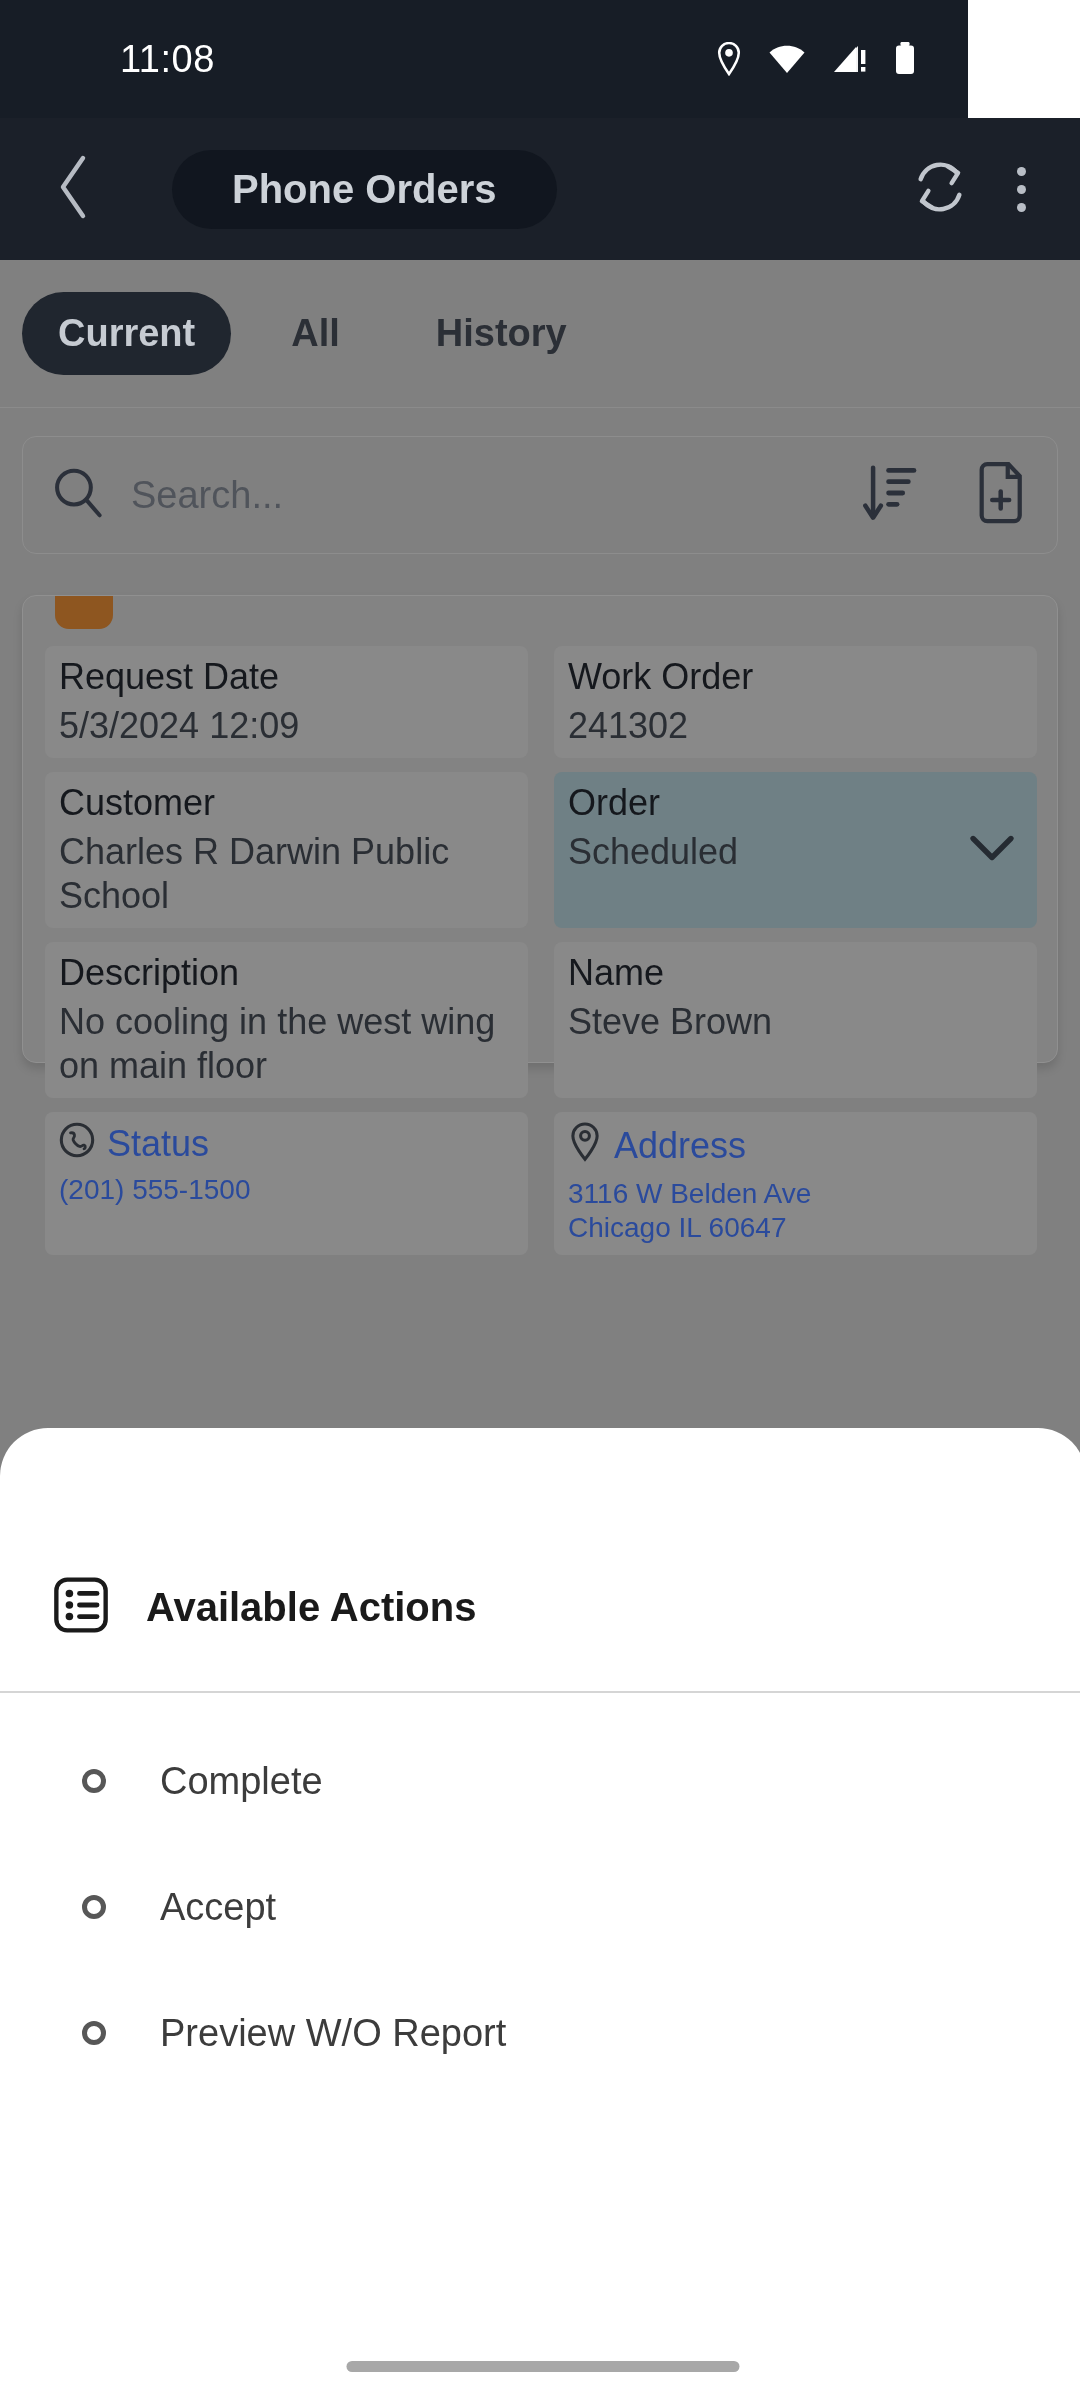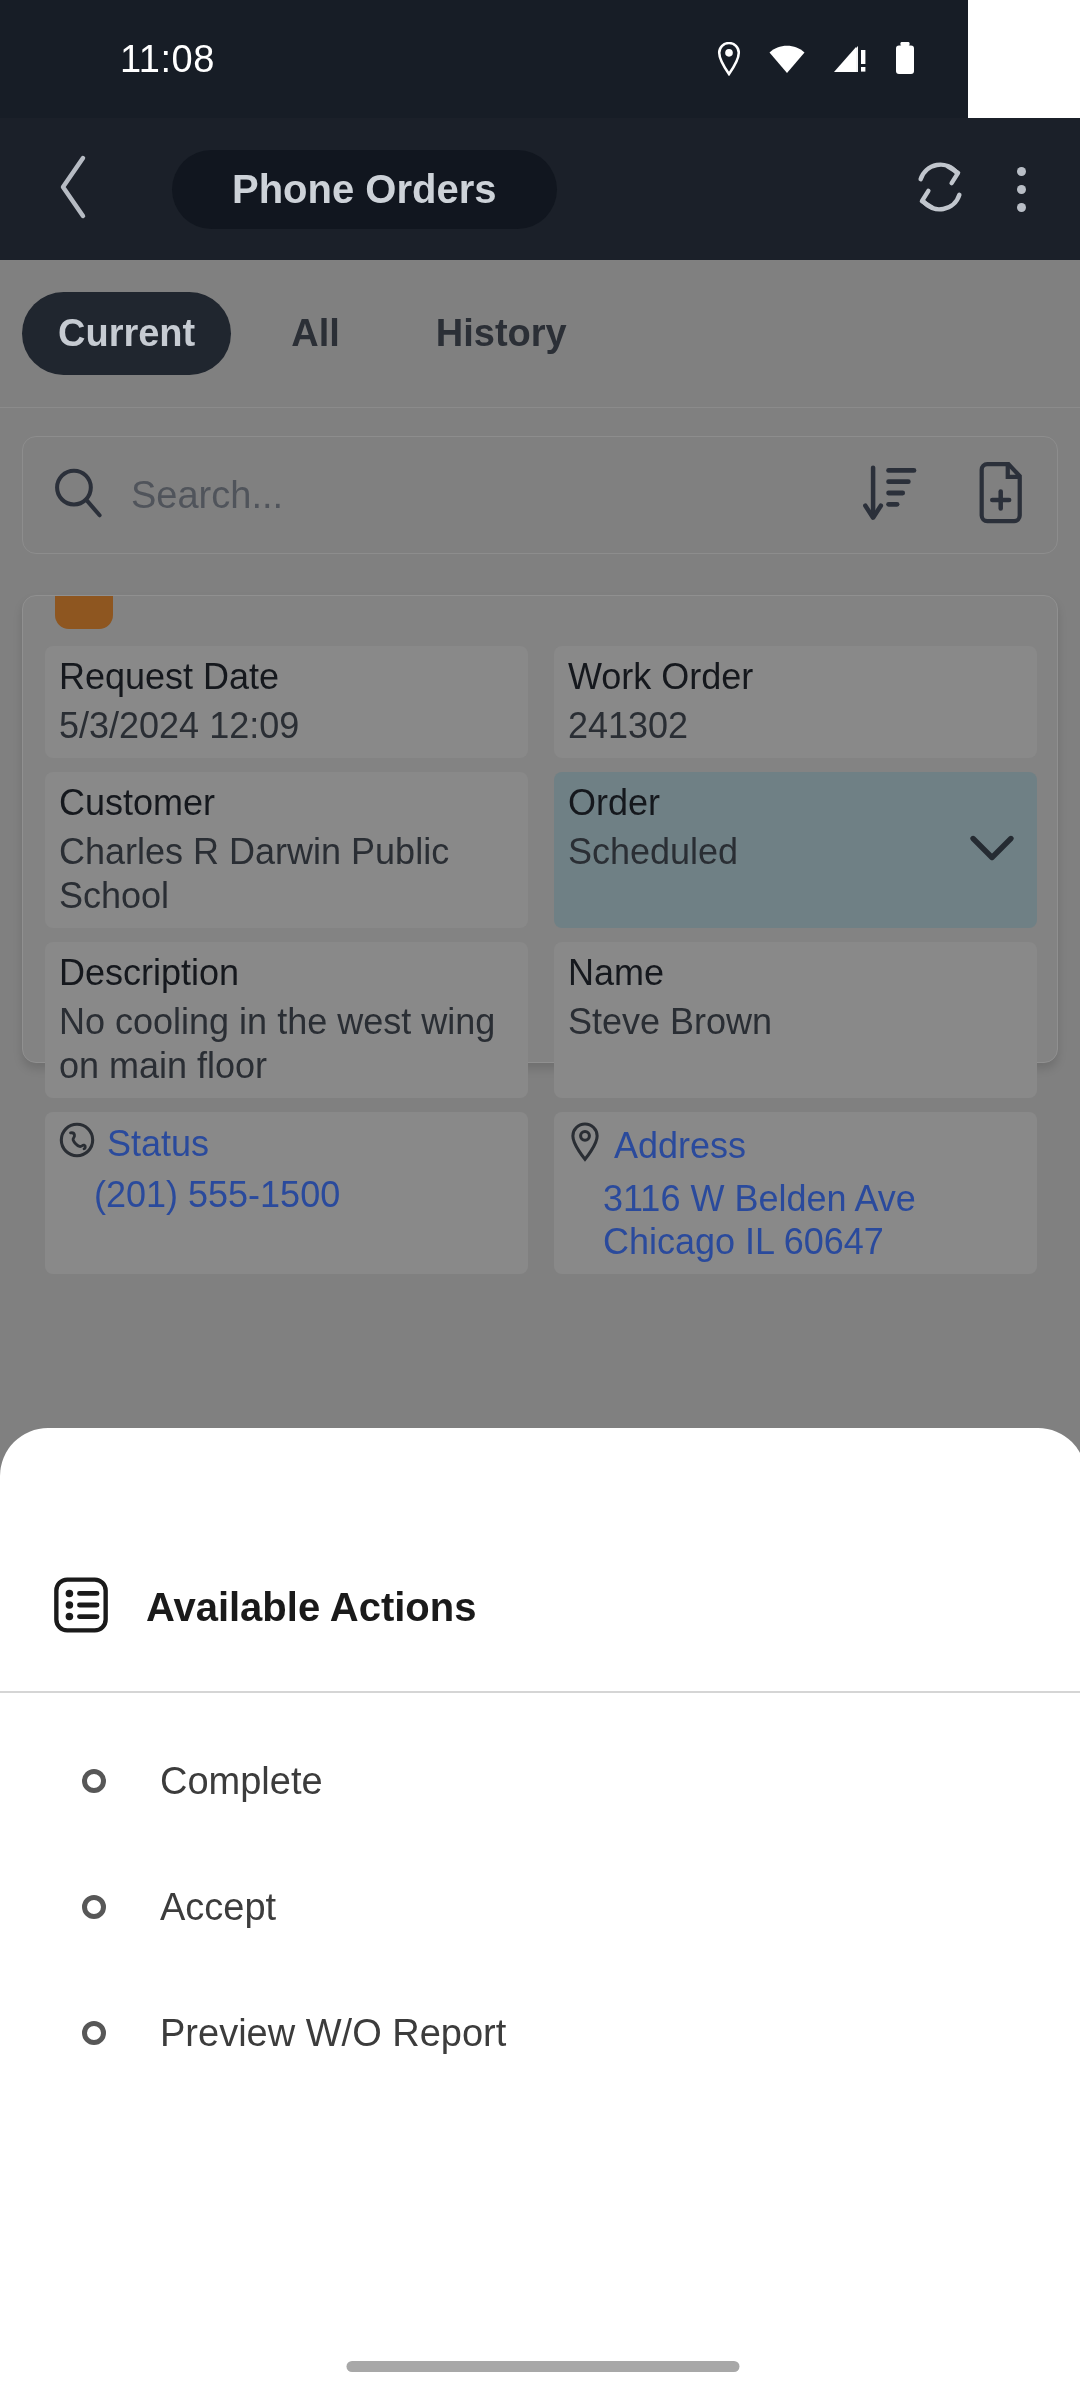--- a/index.html
+++ b/index.html
@@ -150,24 +150,23 @@
     color:#2a2e34;
     line-height:1.22;
   }
   .wo-link-label {
     font-size:36px;
     color:#2a4a9c;
     display:flex; align-items:center; gap:12px;
     margin-bottom:6px;
   }
   .wo-link-value {
-    font-size:36px;
+    font-size:28px;
     color:#2a4a9c;
     line-height:1.22;
-    margin-left:35px;
   }
   #status-chevron {
     position:absolute; right:22px; top:50%;
     transform:translateY(-50%);
   }
 
   
   #bottom-sheet {
     position:absolute; left:0; top:1428px;
     width:1086px; height:972px;

